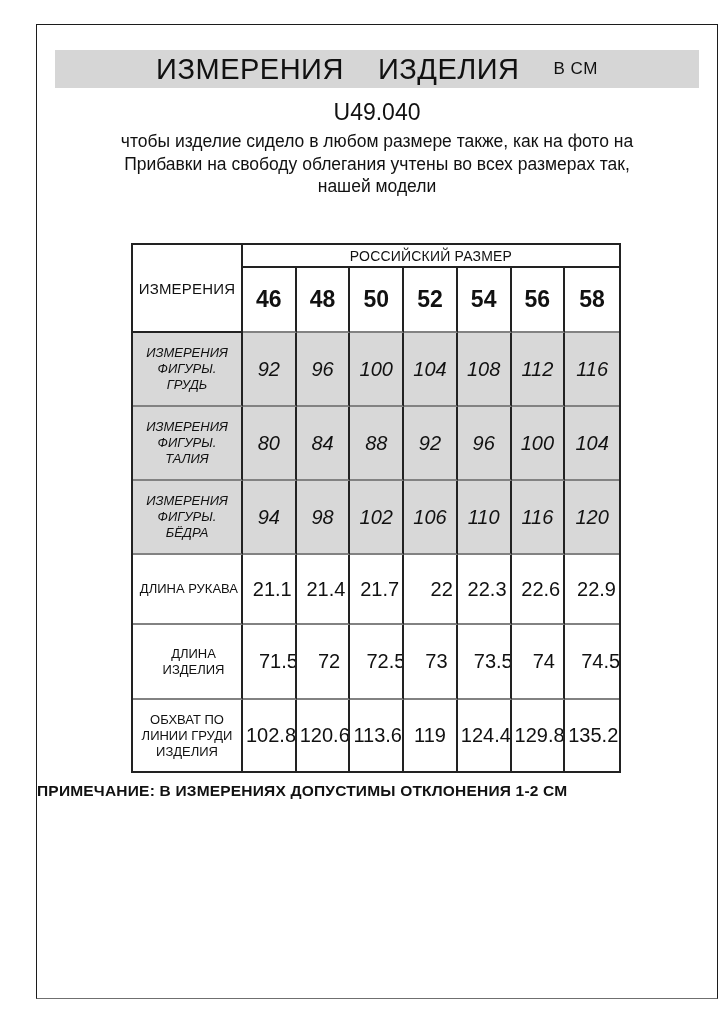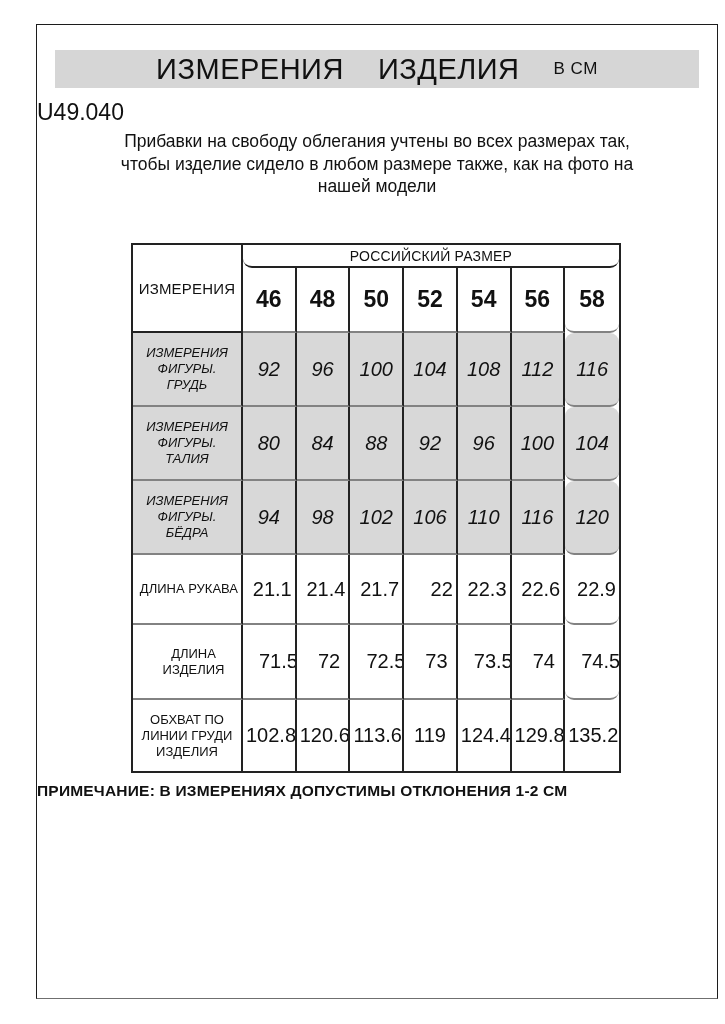--- a/index.html
+++ b/index.html
@@ -20,41 +20,41 @@
   .title-bar{
     position:absolute;left:18px;top:25px;width:644px;height:38px;
     background:#d6d6d6;
     display:flex;align-items:center;justify-content:center;gap:34px;
   }
   .title-main{font-size:29px;font-weight:400;letter-spacing:.5px;}
   .title-strong{font-size:29px;font-weight:400;letter-spacing:.5px;}
   .title-unit{font-size:17px;font-weight:400;letter-spacing:.5px;}
   .model-code{
     position:absolute;left:0;top:74px;width:100%;
-    font-size:23px;font-weight:400;
+    text-align:center;font-size:23px;font-weight:400;
   }
   .intro{
     position:absolute;left:0;top:105px;width:100%;
     text-align:center;font-size:17.5px;line-height:22.5px;font-weight:400;
   }
   .size-table{
     position:absolute;left:94px;top:218px;width:490px;
     border-collapse:separate;border-spacing:0;
     table-layout:fixed;
     border:2px solid #222222;
   }
   .size-table td{
     box-sizing:border-box;
     text-align:center;vertical-align:middle;
     border-right:2px solid #222222;
     border-bottom:2px solid #828282;
     padding:2px 3px;
     overflow:hidden;
   }
-  .size-table td:last-child{border-right:none;border-radius:9px;}
+  .size-table td:last-child{border-right:none;}
   .size-table tr.last-row td{border-bottom:none;}
   .size-table td.black-bottom{border-bottom-color:#222222;}
   td.corner-cell{font-size:15px;letter-spacing:.2px;}
   td.group-cell{font-size:14px;height:23px;letter-spacing:.2px;}
   td.size-cell{font-size:23px;font-weight:700;height:65px;margin-left:30px;}
   td.row-label{font-size:13px;line-height:16px;}
   td.value-cell{font-size:20px;}
   tr.shaded td{background:#d8d8d8;}
   tr.italic td{font-style:italic;}
   tr.h74 td{height:74px;}
@@ -73,22 +73,22 @@
 
   <div class="title-bar">
     <span class="title-main">ИЗМЕРЕНИЯ</span>
     <span class="title-strong">ИЗДЕЛИЯ</span>
     <span class="title-unit">В СМ</span>
   </div>
 
   <div class="model-code">U49.040</div>
 
   <div class="intro">
+    <div>чтобы изделие сидело в любом размере также, как на фото на</div>
     <div>Прибавки на свободу облегания учтены во всех размерах так,</div>
-    <div>чтобы изделие сидело в любом размере также, как на фото на</div>
     <div>нашей модели</div>
   </div>
 
   <table class="size-table">
     <colgroup>
       <col style="width:110px">
       <col>
         <col>
         <col>
         <col>

